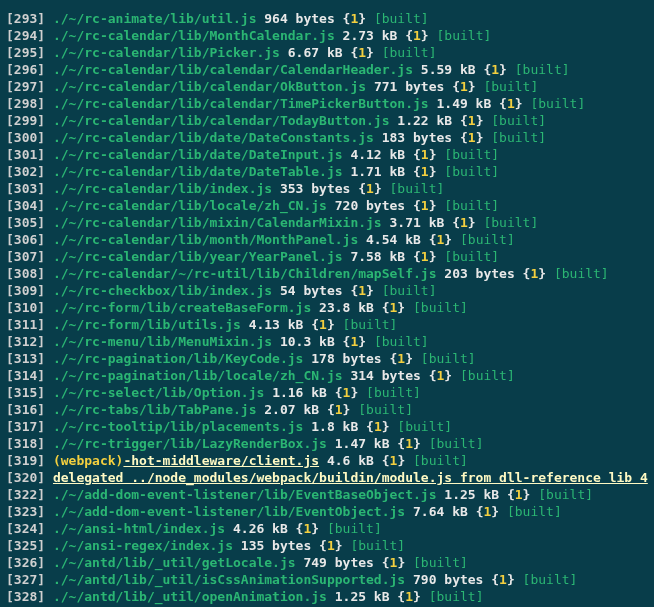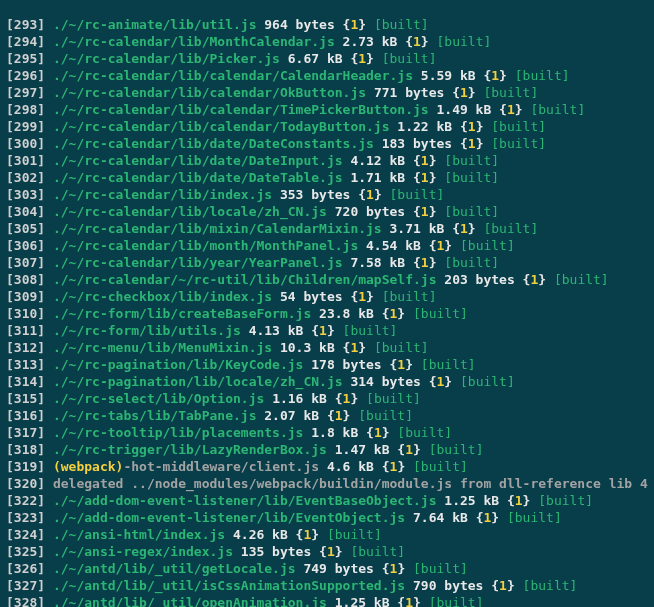--- a/index.html
+++ b/index.html
@@ -6,32 +6,32 @@
     margin: 0;
     padding: 0;
     background: #083d4a;
     font-family: "Menlo", "Consolas", monospace;
     font-size: 13px;
     line-height: 17px;
     color: #e8e8e8;
     overflow: hidden;
   }
   .terminal {
-    padding: 16px 6px;
+    padding: 10px 6px;
     white-space: pre;
     width: 564px;
     height: 607px;
     box-sizing: border-box;
   }
   .row { display: block; }
   .num    { color: #d0d0d0; font-weight: bold; }
   .path   { color: #2bb673; font-weight: bold; }
   .size   { color: #e8e8e8; font-weight: bold; }
   .brace  { color: #e8e8e8; font-weight: bold; }
   .count  { color: #f4d03f; font-weight: bold; }
   .built  { color: #2bb673; }
   .yellow { color: #f4d03f; font-weight: bold; margin-top: 32px; }
-  .plain  { color: #a3a3a3; font-weight: bold; }
+  .plain  { color: #fef9c3; font-weight: bold; text-decoration: underline; }
 </style>
 </head>
 <body>
 
 <div id="root" class="terminal"><span class="row"><span class="num">[293]</span> <span class="path">./~/rc-animate/lib/util.js</span> <span class="size">964 bytes</span> <span class="brace">{</span><span class="count">1</span><span class="brace">}</span> <span class="built">[built]</span></span><span class="row"><span class="num">[294]</span> <span class="path">./~/rc-calendar/lib/MonthCalendar.js</span> <span class="size">2.73 kB</span> <span class="brace">{</span><span class="count">1</span><span class="brace">}</span> <span class="built">[built]</span></span><span class="row"><span class="num">[295]</span> <span class="path">./~/rc-calendar/lib/Picker.js</span> <span class="size">6.67 kB</span> <span class="brace">{</span><span class="count">1</span><span class="brace">}</span> <span class="built">[built]</span></span><span class="row"><span class="num">[296]</span> <span class="path">./~/rc-calendar/lib/calendar/CalendarHeader.js</span> <span class="size">5.59 kB</span> <span class="brace">{</span><span class="count">1</span><span class="brace">}</span> <span class="built">[built]</span></span><span class="row"><span class="num">[297]</span> <span class="path">./~/rc-calendar/lib/calendar/OkButton.js</span> <span class="size">771 bytes</span> <span class="brace">{</span><span class="count">1</span><span class="brace">}</span> <span class="built">[built]</span></span><span class="row"><span class="num">[298]</span> <span class="path">./~/rc-calendar/lib/calendar/TimePickerButton.js</span> <span class="size">1.49 kB</span> <span class="brace">{</span><span class="count">1</span><span class="brace">}</span> <span class="built">[built]</span></span><span class="row"><span class="num">[299]</span> <span class="path">./~/rc-calendar/lib/calendar/TodayButton.js</span> <span class="size">1.22 kB</span> <span class="brace">{</span><span class="count">1</span><span class="brace">}</span> <span class="built">[built]</span></span><span class="row"><span class="num">[300]</span> <span class="path">./~/rc-calendar/lib/date/DateConstants.js</span> <span class="size">183 bytes</span> <span class="brace">{</span><span class="count">1</span><span class="brace">}</span> <span class="built">[built]</span></span><span class="row"><span class="num">[301]</span> <span class="path">./~/rc-calendar/lib/date/DateInput.js</span> <span class="size">4.12 kB</span> <span class="brace">{</span><span class="count">1</span><span class="brace">}</span> <span class="built">[built]</span></span><span class="row"><span class="num">[302]</span> <span class="path">./~/rc-calendar/lib/date/DateTable.js</span> <span class="size">1.71 kB</span> <span class="brace">{</span><span class="count">1</span><span class="brace">}</span> <span class="built">[built]</span></span><span class="row"><span class="num">[303]</span> <span class="path">./~/rc-calendar/lib/index.js</span> <span class="size">353 bytes</span> <span class="brace">{</span><span class="count">1</span><span class="brace">}</span> <span class="built">[built]</span></span><span class="row"><span class="num">[304]</span> <span class="path">./~/rc-calendar/lib/locale/zh_CN.js</span> <span class="size">720 bytes</span> <span class="brace">{</span><span class="count">1</span><span class="brace">}</span> <span class="built">[built]</span></span><span class="row"><span class="num">[305]</span> <span class="path">./~/rc-calendar/lib/mixin/CalendarMixin.js</span> <span class="size">3.71 kB</span> <span class="brace">{</span><span class="count">1</span><span class="brace">}</span> <span class="built">[built]</span></span><span class="row"><span class="num">[306]</span> <span class="path">./~/rc-calendar/lib/month/MonthPanel.js</span> <span class="size">4.54 kB</span> <span class="brace">{</span><span class="count">1</span><span class="brace">}</span> <span class="built">[built]</span></span><span class="row"><span class="num">[307]</span> <span class="path">./~/rc-calendar/lib/year/YearPanel.js</span> <span class="size">7.58 kB</span> <span class="brace">{</span><span class="count">1</span><span class="brace">}</span> <span class="built">[built]</span></span><span class="row"><span class="num">[308]</span> <span class="path">./~/rc-calendar/~/rc-util/lib/Children/mapSelf.js</span> <span class="size">203 bytes</span> <span class="brace">{</span><span class="count">1</span><span class="brace">}</span> <span class="built">[built]</span></span><span class="row"><span class="num">[309]</span> <span class="path">./~/rc-checkbox/lib/index.js</span> <span class="size">54 bytes</span> <span class="brace">{</span><span class="count">1</span><span class="brace">}</span> <span class="built">[built]</span></span><span class="row"><span class="num">[310]</span> <span class="path">./~/rc-form/lib/createBaseForm.js</span> <span class="size">23.8 kB</span> <span class="brace">{</span><span class="count">1</span><span class="brace">}</span> <span class="built">[built]</span></span><span class="row"><span class="num">[311]</span> <span class="path">./~/rc-form/lib/utils.js</span> <span class="size">4.13 kB</span> <span class="brace">{</span><span class="count">1</span><span class="brace">}</span> <span class="built">[built]</span></span><span class="row"><span class="num">[312]</span> <span class="path">./~/rc-menu/lib/MenuMixin.js</span> <span class="size">10.3 kB</span> <span class="brace">{</span><span class="count">1</span><span class="brace">}</span> <span class="built">[built]</span></span><span class="row"><span class="num">[313]</span> <span class="path">./~/rc-pagination/lib/KeyCode.js</span> <span class="size">178 bytes</span> <span class="brace">{</span><span class="count">1</span><span class="brace">}</span> <span class="built">[built]</span></span><span class="row"><span class="num">[314]</span> <span class="path">./~/rc-pagination/lib/locale/zh_CN.js</span> <span class="size">314 bytes</span> <span class="brace">{</span><span class="count">1</span><span class="brace">}</span> <span class="built">[built]</span></span><span class="row"><span class="num">[315]</span> <span class="path">./~/rc-select/lib/Option.js</span> <span class="size">1.16 kB</span> <span class="brace">{</span><span class="count">1</span><span class="brace">}</span> <span class="built">[built]</span></span><span class="row"><span class="num">[316]</span> <span class="path">./~/rc-tabs/lib/TabPane.js</span> <span class="size">2.07 kB</span> <span class="brace">{</span><span class="count">1</span><span class="brace">}</span> <span class="built">[built]</span></span><span class="row"><span class="num">[317]</span> <span class="path">./~/rc-tooltip/lib/placements.js</span> <span class="size">1.8 kB</span> <span class="brace">{</span><span class="count">1</span><span class="brace">}</span> <span class="built">[built]</span></span><span class="row"><span class="num">[318]</span> <span class="path">./~/rc-trigger/lib/LazyRenderBox.js</span> <span class="size">1.47 kB</span> <span class="brace">{</span><span class="count">1</span><span class="brace">}</span> <span class="built">[built]</span></span><span class="row"><span class="num">[319]</span> <span class="yellow">(webpack)</span><span class="plain">-hot-middleware/client.js</span> <span class="size">4.6 kB</span> <span class="brace">{</span><span class="count">1</span><span class="brace">}</span> <span class="built">[built]</span></span><span class="row"><span class="num">[320]</span> <span class="plain">delegated ../node_modules/webpack/buildin/module.js from dll-reference lib 4</span></span><span class="row"><span class="num">[322]</span> <span class="path">./~/add-dom-event-listener/lib/EventBaseObject.js</span> <span class="size">1.25 kB</span> <span class="brace">{</span><span class="count">1</span><span class="brace">}</span> <span class="built">[built]</span></span><span class="row"><span class="num">[323]</span> <span class="path">./~/add-dom-event-listener/lib/EventObject.js</span> <span class="size">7.64 kB</span> <span class="brace">{</span><span class="count">1</span><span class="brace">}</span> <span class="built">[built]</span></span><span class="row"><span class="num">[324]</span> <span class="path">./~/ansi-html/index.js</span> <span class="size">4.26 kB</span> <span class="brace">{</span><span class="count">1</span><span class="brace">}</span> <span class="built">[built]</span></span><span class="row"><span class="num">[325]</span> <span class="path">./~/ansi-regex/index.js</span> <span class="size">135 bytes</span> <span class="brace">{</span><span class="count">1</span><span class="brace">}</span> <span class="built">[built]</span></span><span class="row"><span class="num">[326]</span> <span class="path">./~/antd/lib/_util/getLocale.js</span> <span class="size">749 bytes</span> <span class="brace">{</span><span class="count">1</span><span class="brace">}</span> <span class="built">[built]</span></span><span class="row"><span class="num">[327]</span> <span class="path">./~/antd/lib/_util/isCssAnimationSupported.js</span> <span class="size">790 bytes</span> <span class="brace">{</span><span class="count">1</span><span class="brace">}</span> <span class="built">[built]</span></span><span class="row"><span class="num">[328]</span> <span class="path">./~/antd/lib/_util/openAnimation.js</span> <span class="size">1.25 kB</span> <span class="brace">{</span><span class="count">1</span><span class="brace">}</span> <span class="built">[built]</span></span><span class="row"><span class="num">[329]</span> <span class="path">./~/antd/lib/alert/index.js</span> <span class="size">5.86 kB</span> <span class="brace">{</span><span class="count">1</span><span class="brace">}</span> <span class="built">[built]</span></span></div>
 
 </body></html>

